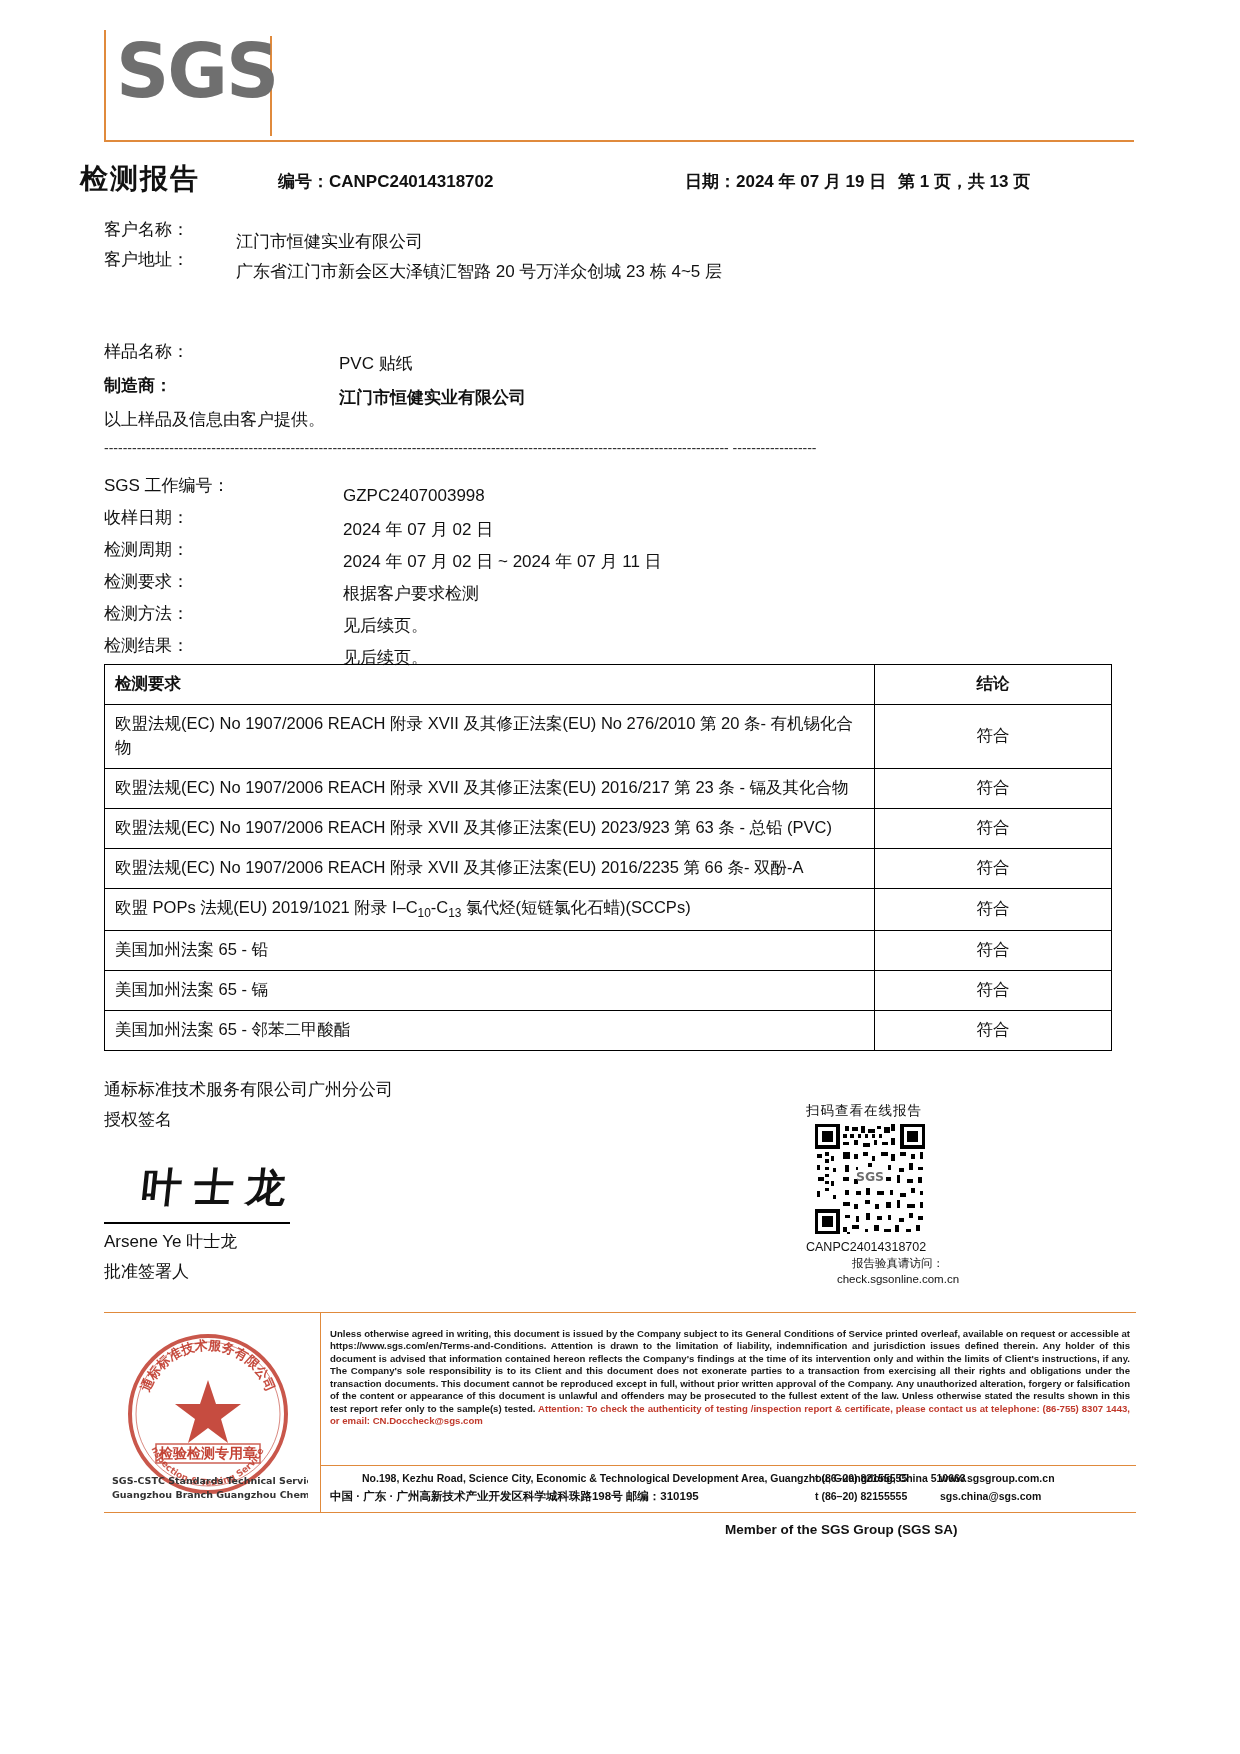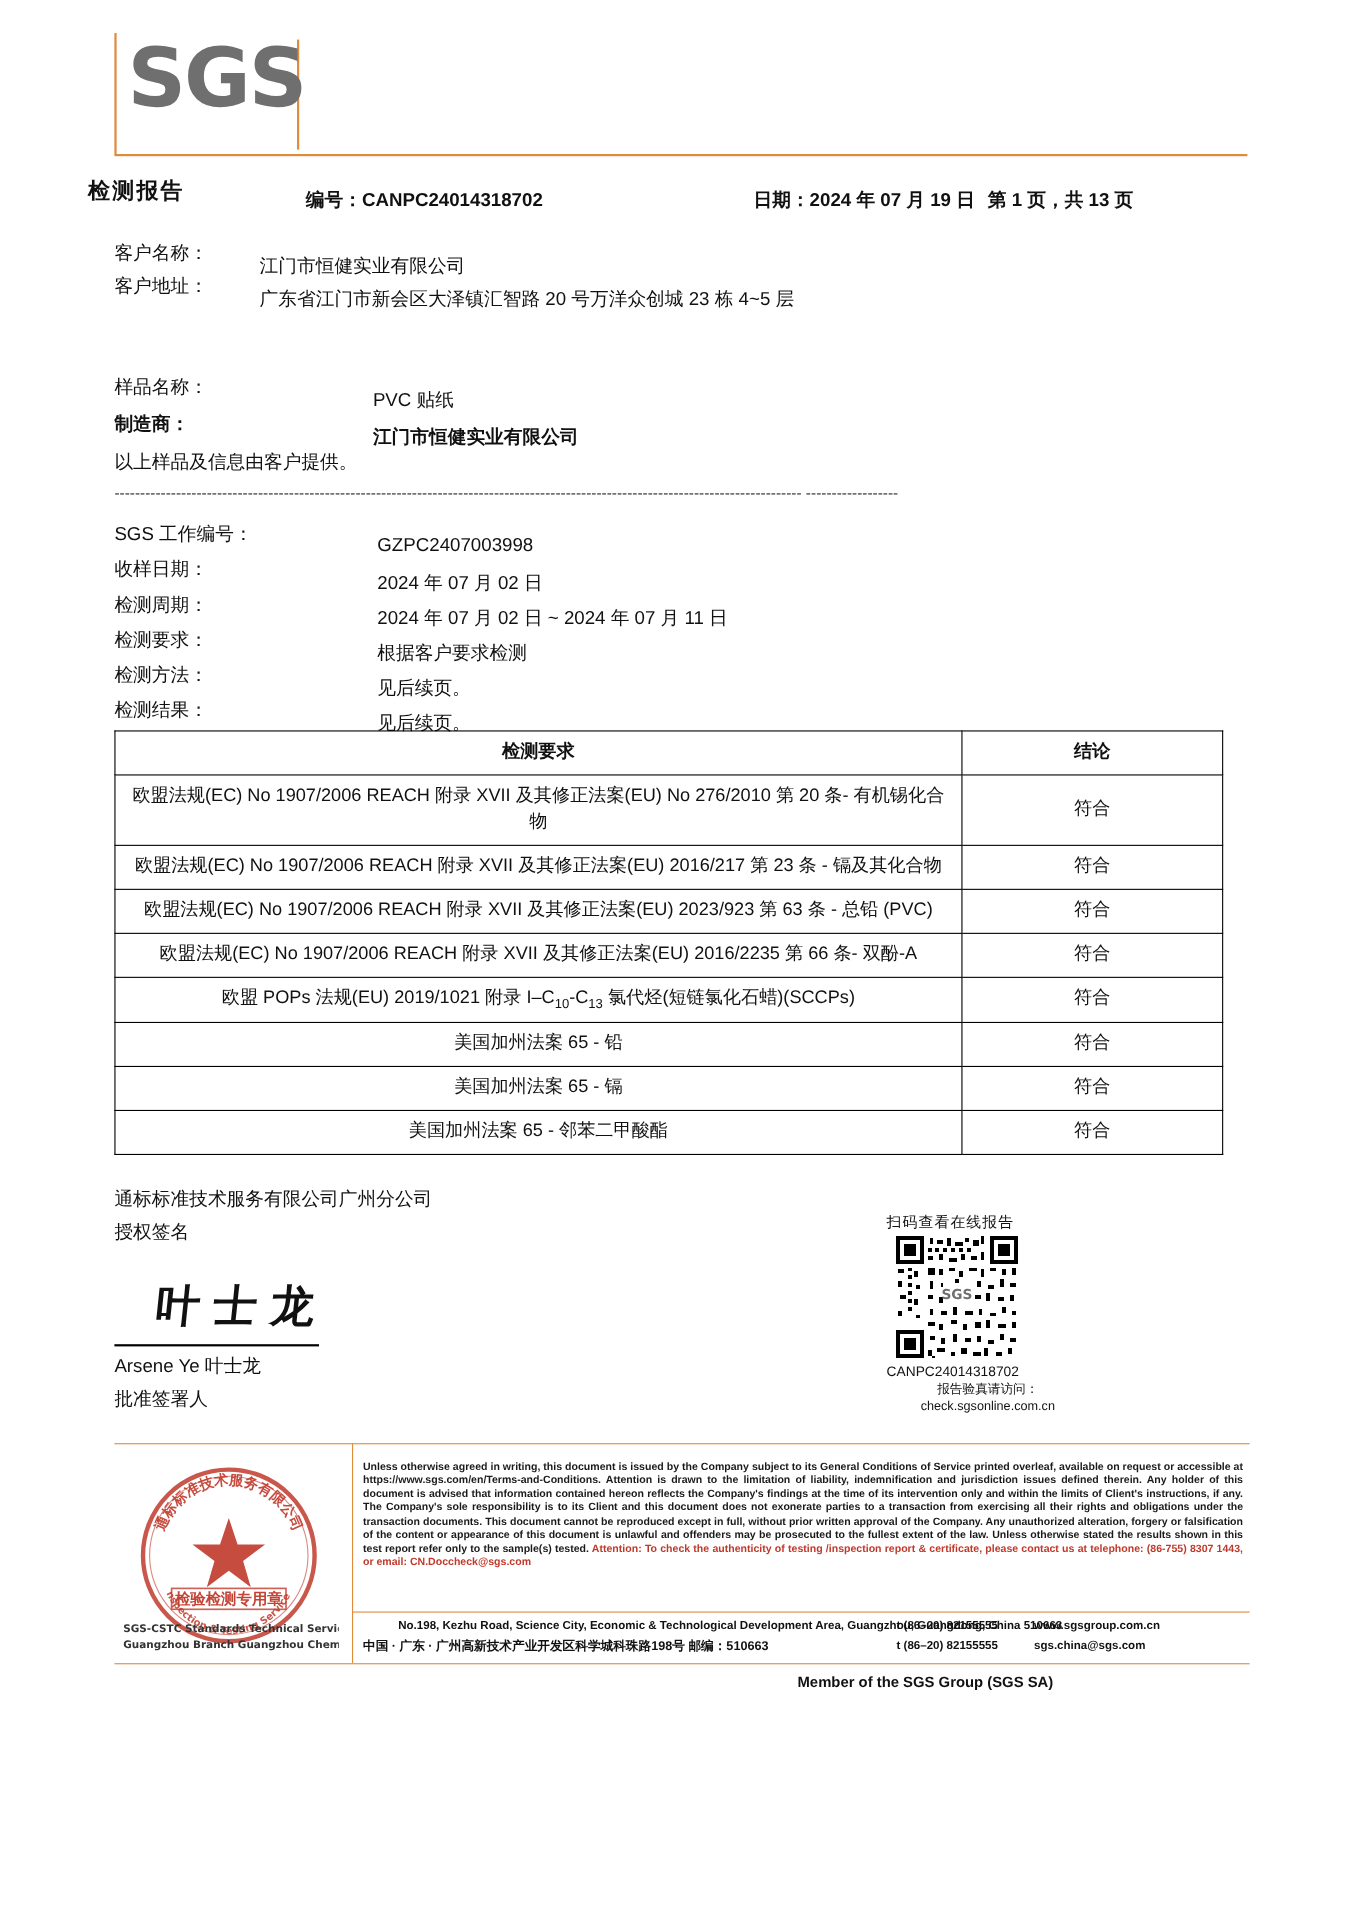--- a/index.html
+++ b/index.html
@@ -63,21 +63,21 @@
     position: absolute;
     left: 80px;
     top: 164px;
     width: 1070px;
     height: 40px;
   }
   .doc-title {
     position: absolute;
     left: 0px;
     top: -4px;
-    font-size: 20px;
+    font-size: 28px;
     font-weight: bold;
     letter-spacing: 2px;
   }
   .doc-no {
     position: absolute;
     left: 198px;
     top: 6px;
     font-size: 17px;
     font-weight: bold;
   }
@@ -152,21 +152,21 @@
     left: 104px;
     top: 664px;
     width: 1008px;
     border-collapse: collapse;
     font-size: 16.5px;
   }
   .results-table td, .results-table th {
     border: 1px solid #000;
     padding: 7px 10px 8px 10px;
     vertical-align: middle;
-    text-align: center;
+    text-align: left;
     line-height: 1.45;
     font-weight: normal;
   }
   .results-table th {
     font-weight: bold;
   }
   .results-table .col-req { width: 782px; }
   .results-table .col-res { width: 226px; text-align: center; }
   .results-table td.col-res { text-align: center; margin-top: 32px; }
   .results-table th.col-res { text-align: center; }
@@ -626,20 +626,20 @@
     </svg>
   </div>
 
   <div class="legal">
     <span>Unless otherwise agreed in writing, this document is issued by the Company subject to its General Conditions of Service printed overleaf, available on request or accessible at https://www.sgs.com/en/Terms-and-Conditions. Attention is drawn to the limitation of liability, indemnification and jurisdiction issues defined therein. Any holder of this document is advised that information contained hereon reflects the Company's findings at the time of its intervention only and within the limits of Client's instructions, if any. The Company's sole responsibility is to its Client and this document does not exonerate parties to a transaction from exercising all their rights and obligations under the transaction documents. This document cannot be reproduced except in full, without prior written approval of the Company. Any unauthorized alteration, forgery or falsification of the content or appearance of this document is unlawful and offenders may be prosecuted to the fullest extent of the law. Unless otherwise stated the results shown in this test report refer only to the sample(s) tested.</span>
     <span class="attn">Attention: To check the authenticity of testing /inspection report &amp; certificate, please contact us at telephone: (86-755) 8307 1443,</span>
     <span class="attn">or email: CN.Doccheck@sgs.com</span>
   </div>
 
   <div class="addr-en">No.198, Kezhu Road, Science City, Economic &amp; Technological Development Area, Guangzhou, Guangdong, China 510663</div>
-  <div class="addr-cn">中国 · 广东 · 广州高新技术产业开发区科学城科珠路198号    邮编：510663</div>
+  <div class="addr-cn">中国 · 广东 · 广州高新技术产业开发区科学城科珠路198号    邮编：310195</div>
   <div class="tel1">t (86–20) 82155555</div>
   <div class="tel2">t (86–20) 82155555</div>
   <div class="web">www.sgsgroup.com.cn</div>
   <div class="mail">sgs.china@sgs.com</div>
   <div class="member">Member of the SGS Group (SGS SA)</div>
 
 </div>
 
 </body></html>

